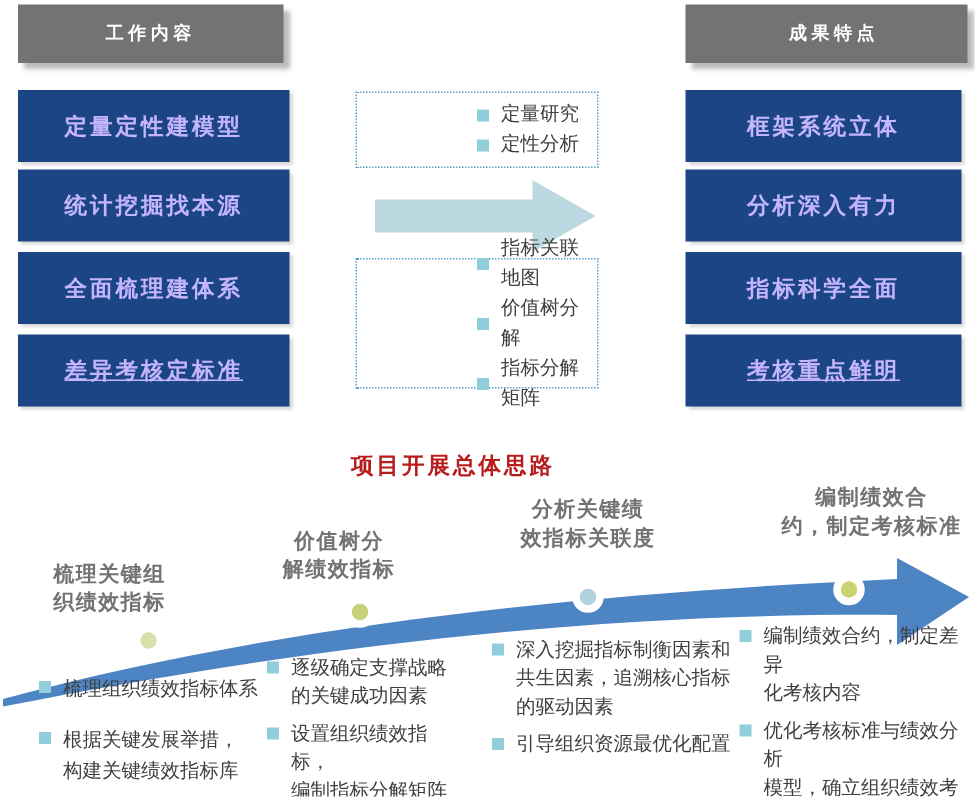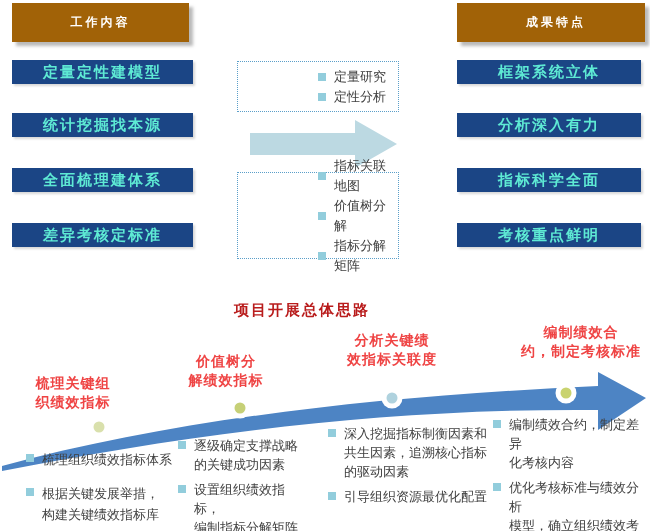--- a/index.html
+++ b/index.html
@@ -3,55 +3,55 @@
 <meta charset="utf-8">
 <style>
   html,body{margin:0;padding:0;}
   body{
     width:650px;height:531px;position:relative;background:#ffffff;
     font-family:"DejaVu Sans","Liberation Sans",sans-serif;
     overflow:hidden;
   }
   
   .hdr{
-    position:absolute;height:39px;background:#a16207;color:#ffffff;
+    position:absolute;height:39px;background:#737373;color:#ffffff;
     font-size:12px;font-weight:bold;letter-spacing:3px;
     display:flex;align-items:center;justify-content:center;
     box-shadow:4px 4px 3px rgba(130,130,130,.55);
   }
   .hdr-left{left:12px;top:3px;width:177px;}
   .hdr-right{left:457px;top:3px;width:178px;padding-left:10px;}
   .navybox{
-    position:absolute;height:24px;background:#1b4585;color:#5eead4;
+    position:absolute;height:48px;background:#1b4585;color:#c4b5fd;
     font-size:15px;font-weight:bold;letter-spacing:2px;
     display:flex;align-items:center;justify-content:center;
     box-shadow:2px 2px 2px rgba(170,170,170,.45);
   }
   .col-left{left:12px;width:181px;}
   .col-right{left:457px;width:184px;}
-  .row1{top:60px;}.row2{top:113px;}.row3{top:168px;}.row4{top:223px;}
+  .row1{top:60px;}.row2{top:113px;}.row3{top:168px;}.row4{top:223px;text-decoration:underline;}
   .dashedbox{
     position:absolute;left:237px;width:162px;
     border:1px dotted #5b9fc9;background:#ffffff;
     display:flex;flex-direction:column;justify-content:center;
     padding-left:46px;box-sizing:border-box;
   }
   .dbox1{top:61px;height:51px;}
   .dbox2{top:172px;height:87px;}
   .ditem{display:flex;align-items:center;line-height:20px;font-size:13px;color:#404040;padding-left:34px;}
   .sq{width:8px;height:8px;background:#92cddc;margin-right:8px;flex:0 0 auto;}
   .midarrow{position:absolute;left:250px;top:120px;}
   
   .btitle{
     position:absolute;left:232px;top:301px;width:140px;text-align:center;
     color:#b91c1c;font-size:15px;font-weight:bold;letter-spacing:2px;
   }
   .swoosh{position:absolute;left:0;top:320px;}
   .stage{
-    position:absolute;text-align:center;color:#ef4444;
+    position:absolute;text-align:center;color:#737373;
     font-size:14px;font-weight:bold;line-height:19px;letter-spacing:1px;
   }
   .stage span{display:block;}
   .stage1{left:18px;top:374px;width:110px;}
   .stage2{left:172px;top:352px;width:108px;}
   .stage3{left:333px;top:331px;width:118px;}
   .stage4{left:506px;top:323px;width:150px;}
   .bcol{position:absolute;}
   .bcol1{left:26px;top:449px;width:152px;}
   .bcol2{left:178px;top:436px;width:128px;}

